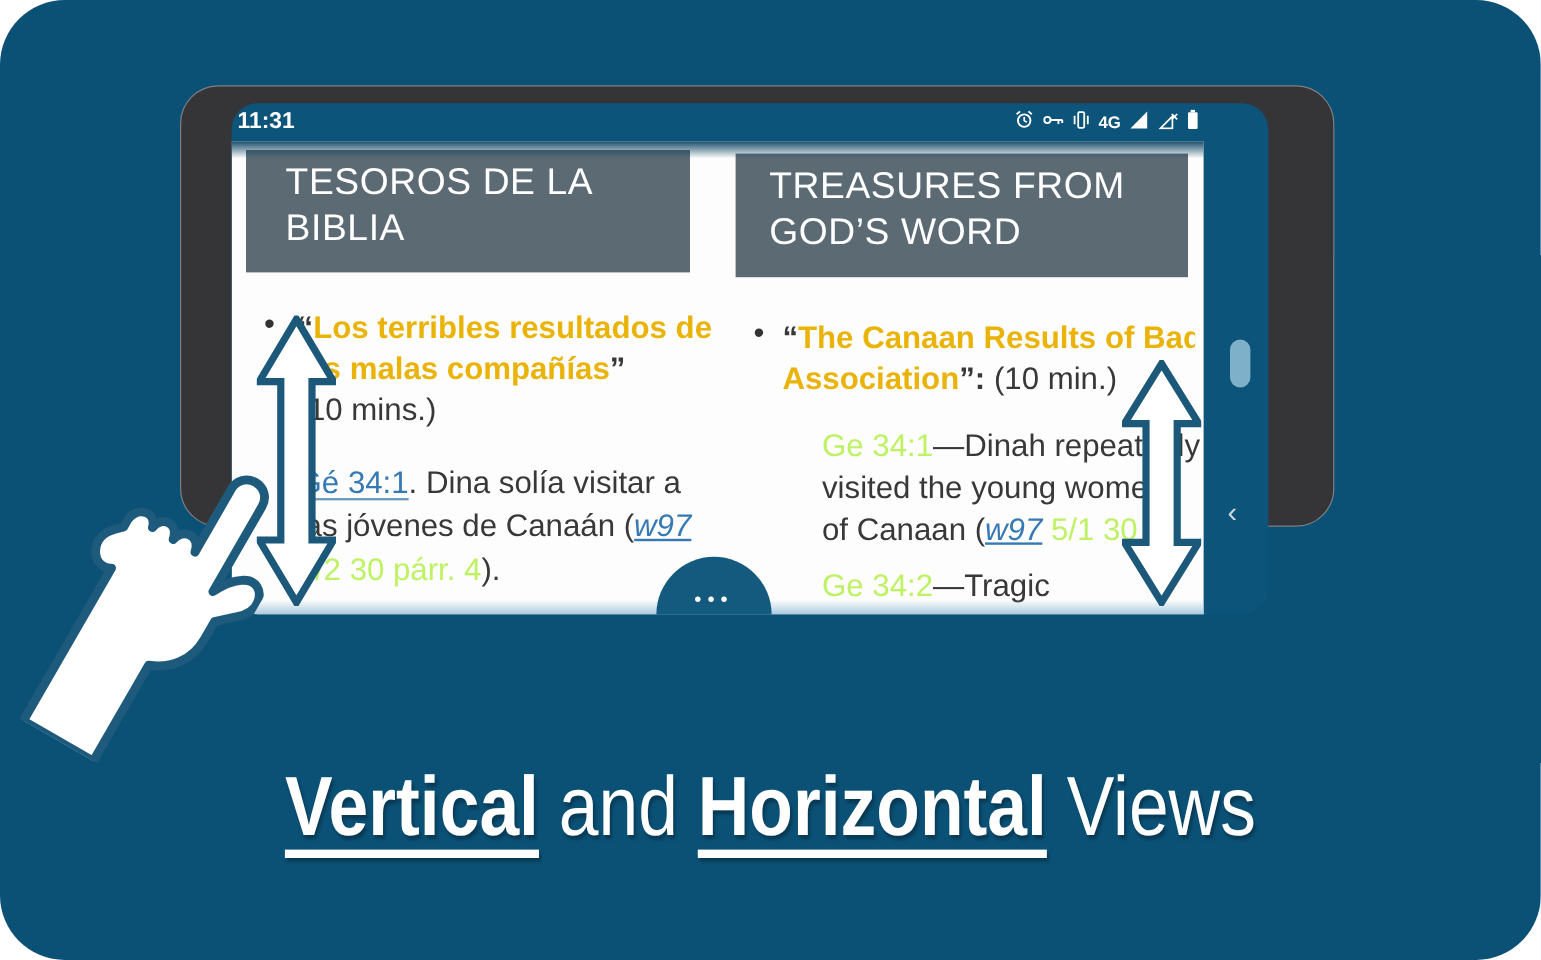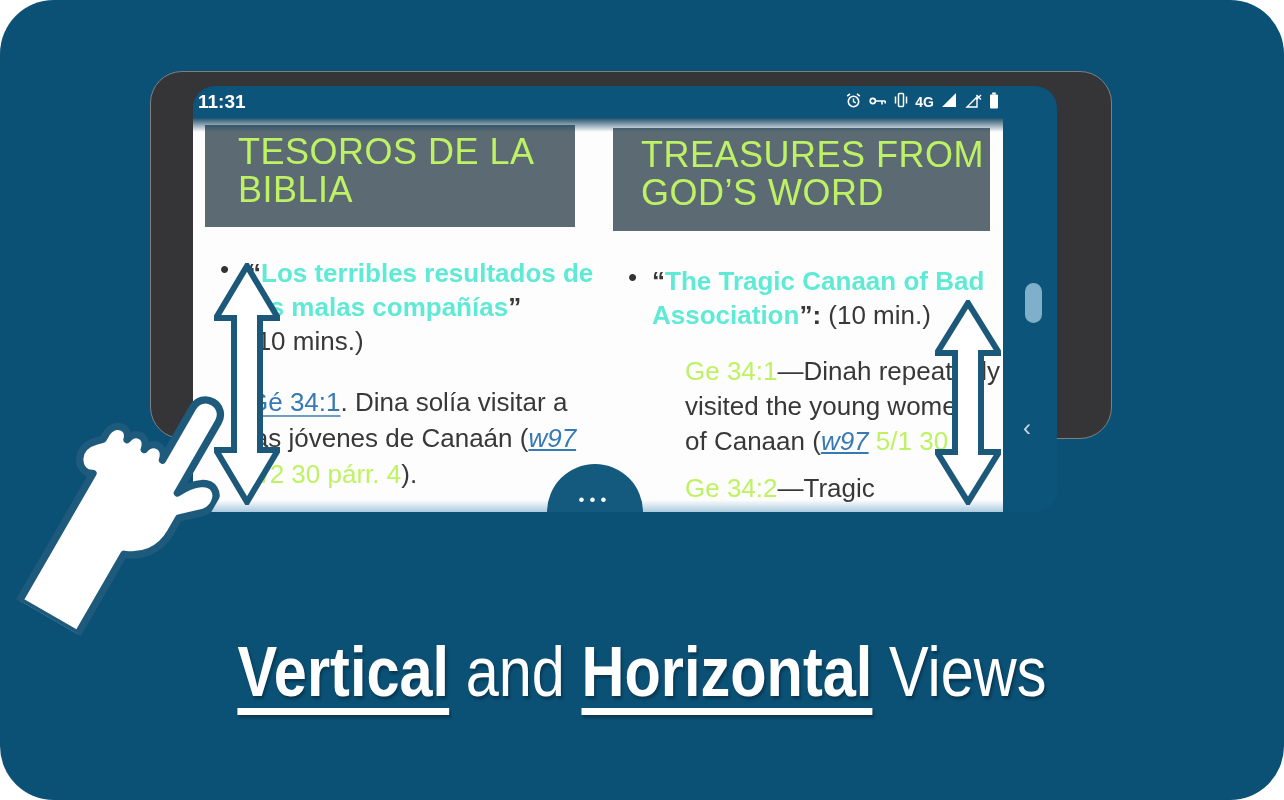--- a/index.html
+++ b/index.html
@@ -14,31 +14,31 @@
   .white-area{position:absolute;left:0;top:32px;width:810px;bottom:0;background:#fdfdfd;}
 
   
   .status-bar{position:absolute;left:0;top:0;width:864px;height:32px;display:flex;align-items:center;
               justify-content:space-between;padding:0 58px 0 5px;box-sizing:border-box;color:#fff;z-index:5;}
   .time{font-size:19px;font-weight:700;}
   .icons{display:flex;align-items:center;gap:7px;}
   .net{font-size:14px;font-weight:700;}
 
   
-  .header-box{position:absolute;background:#5b6a73;color:#bef264;font-weight:300;font-size:36px;
+  .header-box{position:absolute;background:#5b6a73;color:#ffffff;font-weight:300;font-size:31px;
               line-height:38px;letter-spacing:.5px;padding:8px 0 0 33px;box-sizing:border-box;z-index:3;}
   #es-header{left:12px;top:39px;width:370px;height:102px;}
   #en-header{left:420px;top:42px;width:377px;height:103px;padding-left:28px;}
 
   
   .line{position:absolute;font-size:26px;line-height:34px;white-space:nowrap;overflow:hidden;z-index:4;}
   .bullet{position:absolute;font-size:26px;color:#333;z-index:4;}
   .s-dark{color:#383838;}
   .s-darkb{color:#383838;font-weight:700;}
-  .s-linkb{color:#5eead4;font-weight:700;}
+  .s-linkb{color:#eab308;font-weight:700;}
   .s-link{color:#bef264;}
   .s-linku{color:#3779b3;text-decoration:underline;text-underline-offset:4px;text-decoration-color:#6f9cc0;}
   .s-linki{color:#3779b3;font-style:italic;text-decoration:underline;}
   .s-pil{color:#3779b3;font-weight:700;}
 
   
   .top-shadow{position:absolute;left:0;top:32px;width:810px;height:14px;z-index:6;
               background:linear-gradient(180deg,rgba(8,62,94,.9),rgba(8,62,94,0));}
   .bottom-fade{position:absolute;left:0;bottom:0;width:810px;height:12px;z-index:6;
                background:linear-gradient(180deg,rgba(170,203,223,0),#aacbdf);}
@@ -122,21 +122,21 @@
 
       <div class="bullet" style="left:27px;top:168px">•</div>
       <div class="line" style="left:55px;top:170px;width:368px"><span class="s-darkb">“</span><span class="s-linkb">Los terribles resultados de</span></div>
       <div class="line" style="left:55px;top:204px;width:368px"><span class="s-linkb">las malas compañías</span><span class="s-darkb">”</span></div>
       <div class="line" style="left:55px;top:238px;width:368px"><span class="s-dark">(10 mins.)</span></div>
       <div class="line" style="left:55px;top:299px;width:368px"><span class="s-linku">Gé 34:1</span><span class="s-dark">. Dina solía visitar a</span></div>
       <div class="line" style="left:55px;top:335px;width:368px"><span class="s-dark">las jóvenes de Canaán (</span><span class="s-linki">w97</span></div>
       <div class="line" style="left:55px;top:371px;width:368px"><span class="s-link">1/2 30 párr. 4</span><span class="s-dark">).</span></div>
 
       <div class="bullet" style="left:435px;top:176px">•</div>
-      <div class="line" style="left:459px;top:178px;width:344px"><span class="s-darkb">“</span><span class="s-linkb">The Tragic Canaan of Bad</span></div>
+      <div class="line" style="left:459px;top:178px;width:344px"><span class="s-darkb">“</span><span class="s-linkb">The Canaan Results of Bad</span></div>
       <div class="line" style="left:459px;top:212px;width:344px"><span class="s-linkb">Association</span><span class="s-darkb">”:</span><span class="s-dark"> (10 min.)</span></div>
       <div class="line" style="left:492px;top:268px;width:318px"><span class="s-link">Ge 34:1</span><span class="s-dark">—Dinah repeatedly</span></div>
       <div class="line" style="left:492px;top:303px;width:318px"><span class="s-dark">visited the young women</span></div>
       <div class="line" style="left:492px;top:338px;width:318px"><span class="s-dark">of Canaan (</span><span class="s-linki">w97</span><span class="s-link"> 5/1 30 </span><span class="s-pil">¶</span></div>
       <div class="line" style="left:492px;top:385px;width:318px"><span class="s-link">Ge 34:2</span><span class="s-dark">—Tragic</span></div>
 
       <div class="top-shadow"></div>
       <div class="bottom-fade"></div>
 
       <div class="fab">

